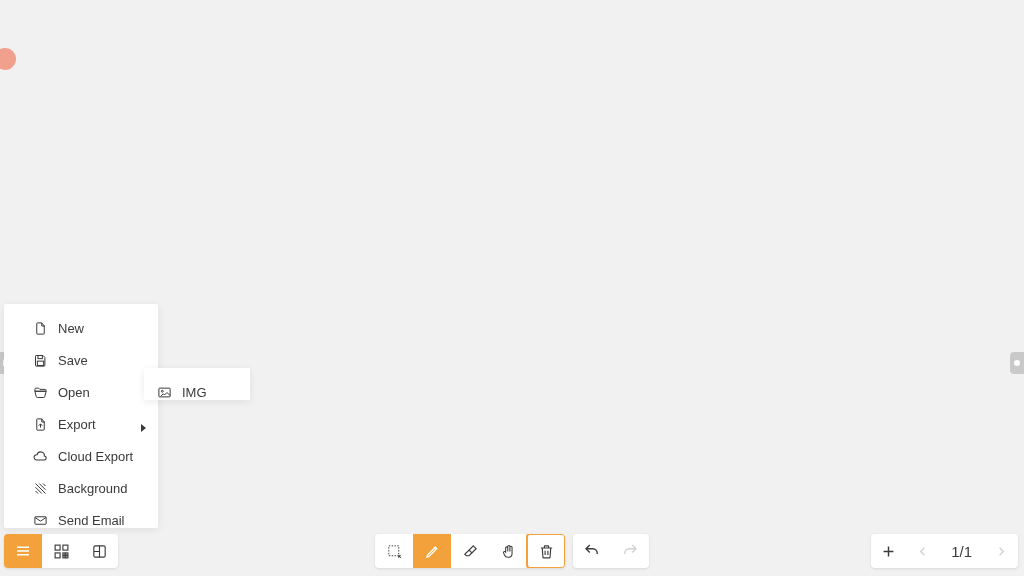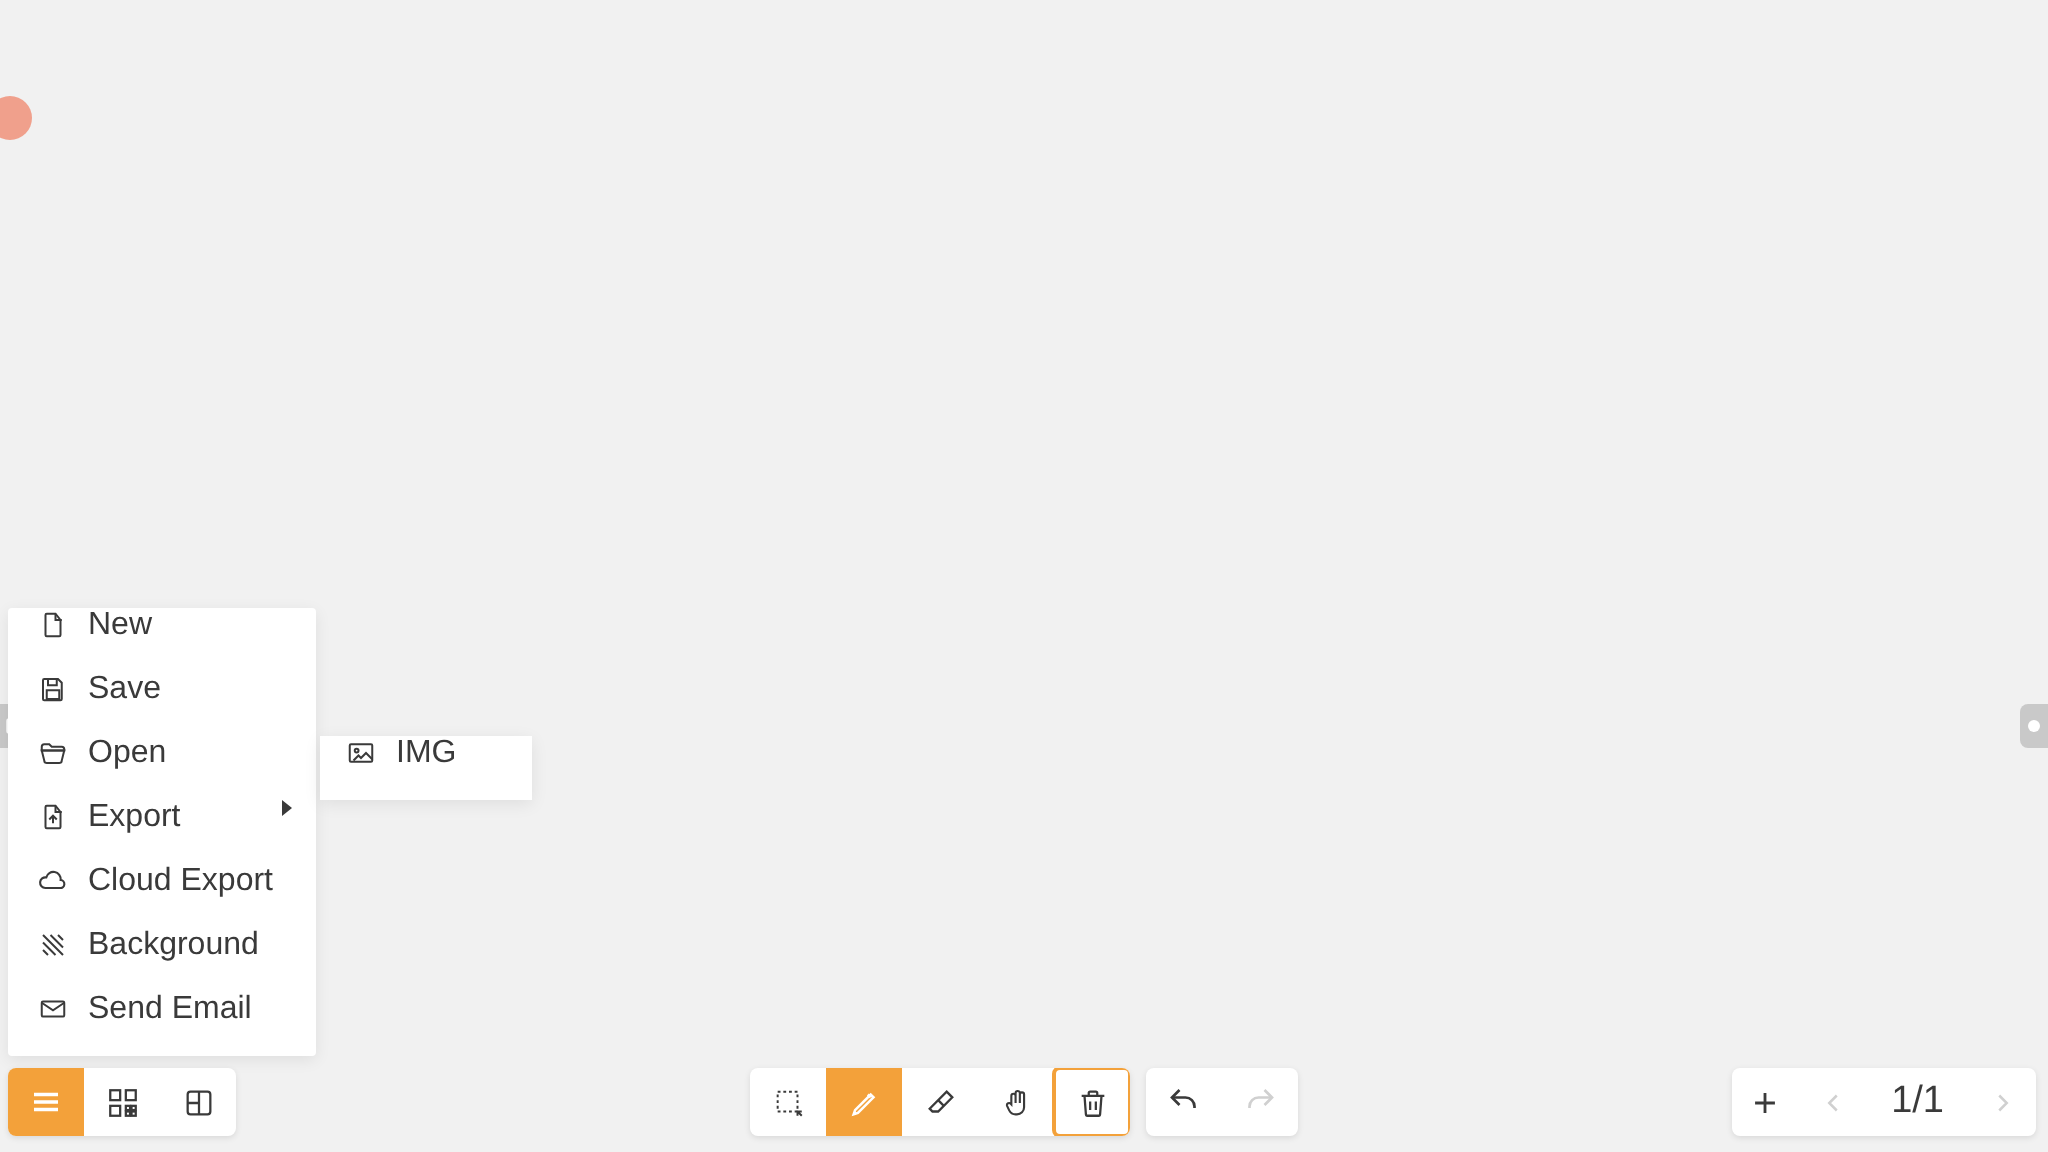--- a/index.html
+++ b/index.html
@@ -10,46 +10,46 @@
   .blob { position: absolute; top: 48px; left: -6px; width: 22px; height: 22px; background: #f0a08c; border-radius: 50%; }
 
   
   .edge-handle-left { position: absolute; left: 0; top: 352px; width: 14px; height: 22px; background: #c9c9c9; border-radius: 0 4px 4px 0; display:flex; align-items:center; justify-content:center; }
   .edge-handle-left svg { width:10px; height:10px; }
   .edge-handle-right { position: absolute; right: 0; top: 352px; width: 14px; height: 22px; background: #c9c9c9; border-radius: 4px 0 0 4px; display:flex; align-items:center; justify-content:center; }
   .edge-handle-right::after { content:""; width:6px; height:6px; background:#fff; border-radius:50%; }
 
   
   .menu { position: absolute; left: 4px; bottom: 48px; width: 154px; background: #fff; border-radius: 2px; box-shadow: 0 2px 8px rgba(0,0,0,0.08); }
-  .menu-item { display:flex; align-items:flex-start; height:32px; padding:0 12px 0 14px; font-size:16px; color:#3a3a3a; cursor:pointer; position:relative; }
+  .menu-item { display:flex; align-items:flex-end; height:32px; padding:0 12px 0 28px; font-size:13px; color:#3a3a3a; cursor:pointer; position:relative; }
   .menu-item.active { color:#ee8b1f; border:2px solid #f3a13a; border-radius:4px; margin:-1px; height:34px; }
   .menu-item .mi-icon { width:16px; height:16px; margin-right:10px; flex-shrink:0; display:flex; align-items:center; justify-content:center; }
   .menu-item .mi-label { flex:1; }
   .menu-item .caret { width:0;height:0;border-top:4px solid transparent;border-bottom:4px solid transparent;border-left:5px solid currentColor; }
 
   
-  .submenu { position:absolute; left:160px; bottom: calc(48px + 4*32px); width:106px; background:#fff; border-radius:0; box-shadow:0 2px 8px rgba(0,0,0,0.08); }
+  .submenu { position:absolute; left:144px; bottom: calc(48px + 4*32px); width:106px; background:#fff; border-radius:0; box-shadow:0 2px 8px rgba(0,0,0,0.08); }
   .submenu .menu-item { padding-left:12px; }
 
   
   .bl { position:absolute; left:4px; bottom:8px; display:flex; background:#fff; border-radius:4px; box-shadow:0 1px 3px rgba(0,0,0,0.1); overflow:hidden; }
   .btn { width:38px; height:34px; display:flex; align-items:center; justify-content:center; cursor:pointer; color:#3a3a3a; }
   .btn.primary { background:#f3a13a; color:#fff; }
 
   
   .bc { position:absolute; left:50%; transform:translateX(-50%); bottom:8px; display:flex; gap:8px; }
   .group { display:flex; background:#fff; border-radius:4px; box-shadow:0 1px 3px rgba(0,0,0,0.1); overflow:hidden; }
   .group .btn { width:38px; height:34px; }
   .btn.outlined { border:2px solid #f3a13a; border-radius:4px; margin:-1px; width:40px; height:36px; }
   .btn.dimmed { color:#d0d0d0; }
 
   
   .br { position:absolute; right:6px; bottom:8px; display:flex; align-items:center; background:#fff; border-radius:4px; box-shadow:0 1px 3px rgba(0,0,0,0.1); height:34px; }
   .br .btn { width:34px; }
-  .br .page { padding:0 12px; font-size:19px; color:#3a3a3a; }
+  .br .page { padding:0 12px; font-size:15px; color:#3a3a3a; }
 
   svg { display:block; }
 </style>
 </head>
 <body>
 
 <div class="blob"></div>
 
 <div class="edge-handle-left">
   <svg viewBox="0 0 24 24" fill="none" stroke="#fff" stroke-width="2.5">

